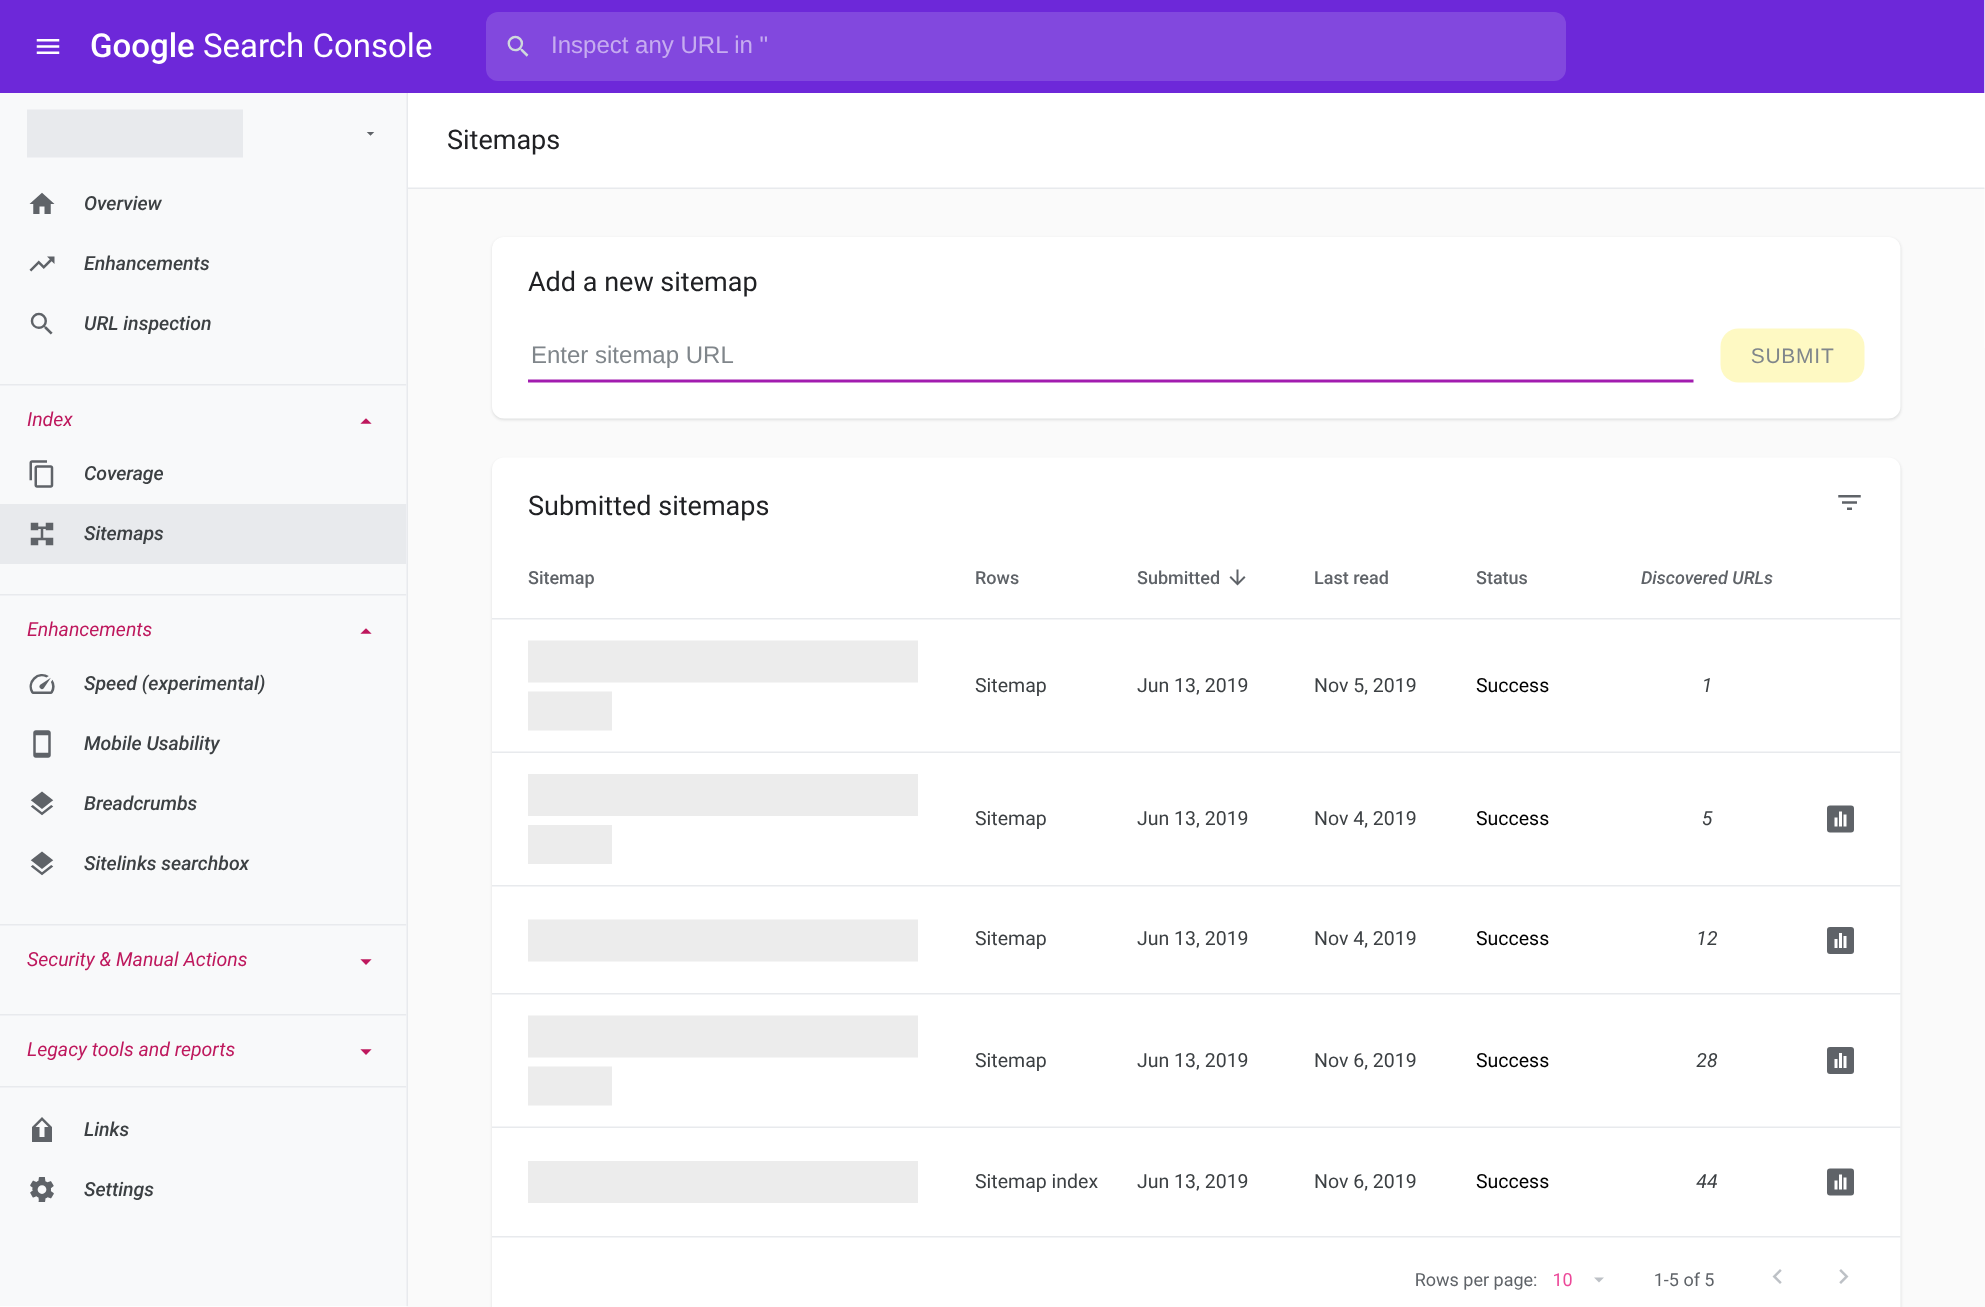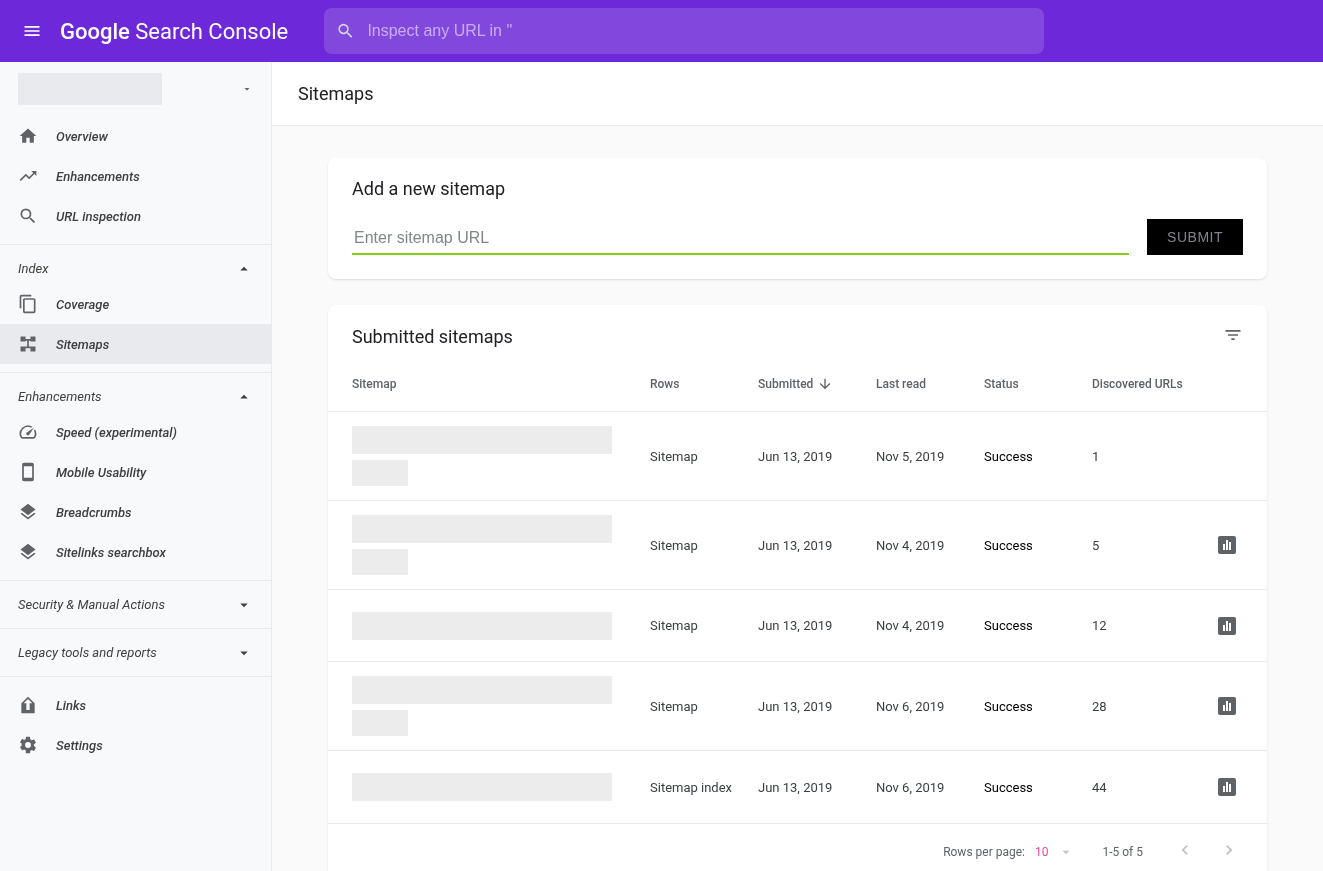--- a/index.html
+++ b/index.html
@@ -16,46 +16,46 @@
 .layout { display: flex; height: calc(100vh - 62px); }
 
 .sidebar { width: 272px; background: #f8f9fa; border-right: 1px solid #e8eaed; overflow-y: auto; position: relative; font-style: italic; }
 .sidebar::-webkit-scrollbar { width: 8px; }
 .sidebar::-webkit-scrollbar-thumb { background: #dadce0; border-radius: 4px; }
 .property-selector { height: 54px; display: flex; align-items: center; padding: 0 18px; border-bottom: 1px solid transparent; justify-content: space-between; }
 .property-placeholder { width: 144px; height: 32px; background: #e8eaed; }
 .nav-item { height: 40px; display: flex; align-items: center; padding: 0 18px; color: #3c4043; cursor: pointer; font-size: 13px; font-weight: 500; }
 .nav-item.active { background: #e8eaed; color: #3c4043; }
 .nav-item .icon { width: 20px; height: 20px; margin-right: 18px; display: flex; align-items: center; justify-content: center; color: #5f6368; }
-.nav-section { height: 40px; display: flex; align-items: center; padding: 0 18px; color: #404040; font-size: 13px; justify-content: space-between; border-top: 1px solid #e8eaed; margin-top: 8px; padding-top: 8px; cursor: pointer; }
+.nav-section { height: 40px; display: flex; align-items: center; padding: 0 18px; color: #be185d; font-size: 13px; justify-content: space-between; border-top: 1px solid #e8eaed; margin-top: 20px; padding-top: 8px; cursor: pointer; }
 
 .main { flex: 1; background: #fff; overflow-y: auto; }
 .page-header { height: 64px; display: flex; align-items: center; padding: 0 26px; border-bottom: 1px solid #e8eaed; }
 .page-title { font-size: 18px; font-weight: 400; color: #202124; }
 .content { padding: 32px 56px; background: #fafafa; min-height: calc(100% - 64px); }
 
 .card { background: #fff; border-radius: 8px; box-shadow: 0 1px 2px rgba(60,64,67,0.15); margin-bottom: 26px; }
 .card-header { padding: 20px 24px 8px; display: flex; align-items: center; justify-content: space-between; }
 .card-title { font-size: 18px; font-weight: 400; color: #202124; }
 .add-body { padding: 12px 24px 24px; display: flex; align-items: flex-end; gap: 18px; }
-.sitemap-input { flex: 1; border: none; border-bottom: 2px solid #84cc16; font-size: 16px; padding: 6px 2px; outline: none; color: #0c4a6e; }
+.sitemap-input { flex: 1; border: none; border-bottom: 2px solid #a21caf; font-size: 16px; padding: 6px 2px; outline: none; color: #0c4a6e; }
 .sitemap-input::placeholder { color: #80868b; }
-.submit-btn { background: #000000; color: #80868b; border: none; padding: 10px 20px; font-size: 14px; font-weight: 500; border-radius: 0; cursor: pointer; letter-spacing: 0.5px; }
+.submit-btn { background: #fef9c3; color: #80868b; border: none; padding: 10px 20px; font-size: 14px; font-weight: 500; border-radius: 12px; cursor: pointer; letter-spacing: 0.5px; }
 
 .table { width: 100%; }
 .table-head, .table-row { display: grid; grid-template-columns: 290px 100px 110px 100px 100px 92px 44px; padding: 0 24px; align-items: center; gap: 8px; }
 .table-head { height: 56px; color: #5f6368; font-size: 12px; font-weight: 500; border-bottom: 1px solid #e8eaed; }
 .table-row { min-height: 72px; border-bottom: 1px solid #e8eaed; font-size: 13px; color: #3c4043; padding-top: 14px; padding-bottom: 14px; }
 .table-row:last-child { border-bottom: none; }
 .th-submitted { display: flex; align-items: center; gap: 4px; }
 .cell-sitemap { display: flex; flex-direction: column; gap: 6px; }
 .redact-line { height: 28px; background: #ececec; }
 .redact-small { width: 56px; height: 26px; background: #ececec; }
 .status-success { color: #000000; }
-.num-right { text-align: left; }
+.num-right { text-align: center; font-style: italic; }
 .chart-btn { width: 18px; height: 18px; background: #5f6368; border-radius: 2px; display: flex; align-items: center; justify-content: center; cursor: pointer; justify-self: end; }
 .bars { display: flex; align-items: flex-end; gap: 1px; }
 .bars span { width: 2px; background: #fff; }
 .bars span:nth-child(1){height:6px} .bars span:nth-child(2){height:10px} .bars span:nth-child(3){height:8px}
 
 .table-footer { height: 56px; display: flex; align-items: center; justify-content: flex-end; padding: 0 24px; gap: 28px; color: #5f6368; font-size: 12px; border-top: 1px solid #e8eaed; }
 .rows-select { display: flex; align-items: center; gap: 10px; }
 .page-arrows { display: flex; gap: 16px; }
 .page-arrow { color: #bdc1c6; cursor: pointer; padding: 4px; }
 .filter-icon { color: #5f6368; cursor: pointer; }

